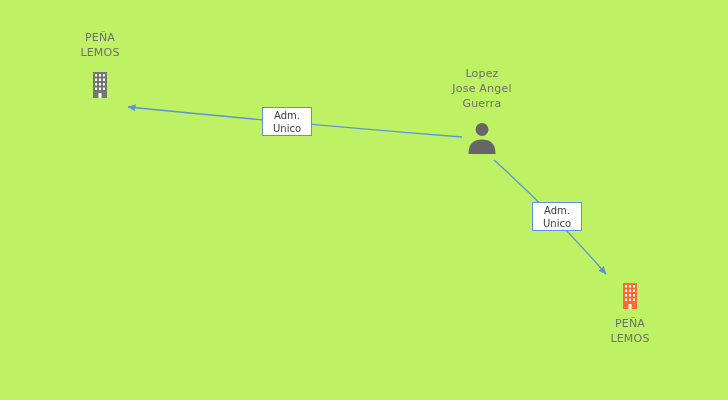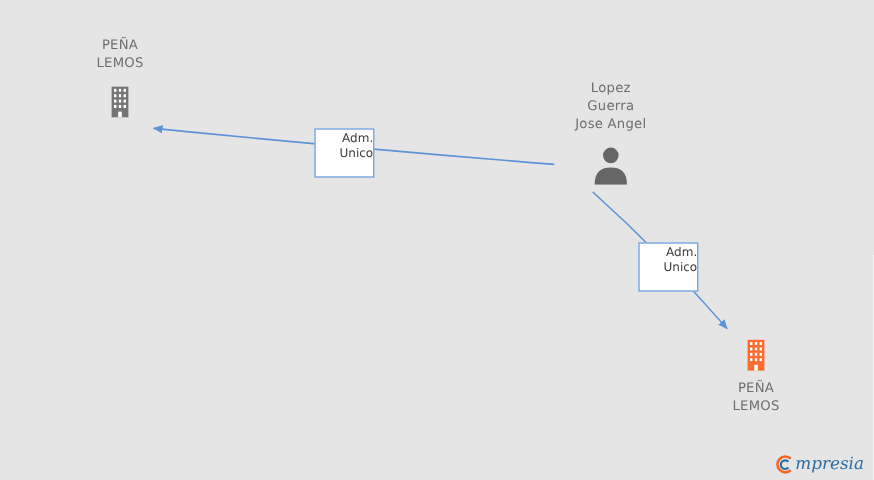--- a/index.html
+++ b/index.html
@@ -3,21 +3,21 @@
 <meta charset="utf-8">
 <style>
   * { margin: 0; padding: 0; box-sizing: border-box; }
   html, body { background: #ffffff; }
   body { font-family: "DejaVu Sans", "Liberation Sans", sans-serif; }
 
   .canvas {
     position: relative;
     width: 728px;
     height: 400px;
-    background: #e5e5e5;
+    background: #bef264;
     overflow: hidden;
   }
 
   .edges-layer {
     position: absolute;
     left: 0; top: 0;
     width: 728px; height: 400px;
     z-index: 1;
   }
   .edge-path {
@@ -37,32 +37,32 @@
   .node-label {
     width: 100%;
     text-align: center;
     font-size: 11px;
     line-height: 15px;
     color: #6e6e6e;
     letter-spacing: 0.2px;
   }
   .node-company-1 { left: 50px; top: 30px; }
   .node-company-1 .node-icon { margin-top: 12px; }
-  .node-person-1  { left: 459px; top: 66px; justify-content: center; }
+  .node-person-1  { left: 432px; top: 66px; justify-content: center; }
   .node-person-1 .node-icon { margin-top: 11px; }
   .node-company-2 { left: 580px; top: 283px; }
   .node-company-2 .node-icon { margin-bottom: 7px; }
 
   .edge-label {
     position: absolute;
     width: 50px;
-    height: 41px;
+    height: 29px;
     background: #ffffff;
     border: 1px solid #5c93d8;
-    text-align: right;
+    text-align: center;
     font-size: 10px;
     line-height: 13px;
     color: #3c3c3c;
     padding-top: 1px;
     z-index: 2;
   }
   .edge-label-1 { left: 262px; top: 107px; }
   .edge-label-2 { left: 532px; top: 202px; }
 
   .logo {
@@ -121,22 +121,22 @@
           <rect x="10" y="15.5" width="2" height="2.5"></rect>
           <rect x="14" y="15.5" width="2" height="2.5"></rect>
         <rect x="9.5" y="21" width="3" height="5"></rect>
       </g>
     </svg>
   </div>
 
   <div class="node node-person-1">
     <div class="node-label">
       <div>Lopez</div>
+      <div>Jose Angel</div>
       <div>Guerra</div>
-      <div>Jose Angel</div>
     </div>
     <svg class="node-icon" width="30" height="32" viewBox="0 0 30 32">
       <g fill="#666666">
         <circle cx="15" cy="7.5" r="6.5"></circle>
         <path d="M1.5,32 C1.5,21 7,17.5 15,17.5 C23,17.5 28.5,21 28.5,32 Z"></path>
       </g>
     </svg>
   </div>
 
   <div class="node node-company-2">
@@ -168,21 +168,14 @@
 
   <div class="edge-label edge-label-1">
     <div>Adm.</div>
     <div>Unico</div>
   </div>
   <div class="edge-label edge-label-2">
     <div>Adm.</div>
     <div>Unico</div>
   </div>
 
-  <div class="logo">
-    <svg class="logo-mark" width="16" height="16" viewBox="0 0 16 16">
-      <path d="M13 3.2 A6.6 6.6 0 1 0 13 12.8" fill="none" stroke="#f26822" stroke-width="2.2"></path>
-      <path d="M11 5.8 A3.6 3.6 0 1 0 11 10.6" fill="none" stroke="#2b6ca3" stroke-width="1.8"></path>
-    </svg>
-    <span class="logo-text">mpresia</span>
-  </div>
 
 </div>
 
 </body></html>

